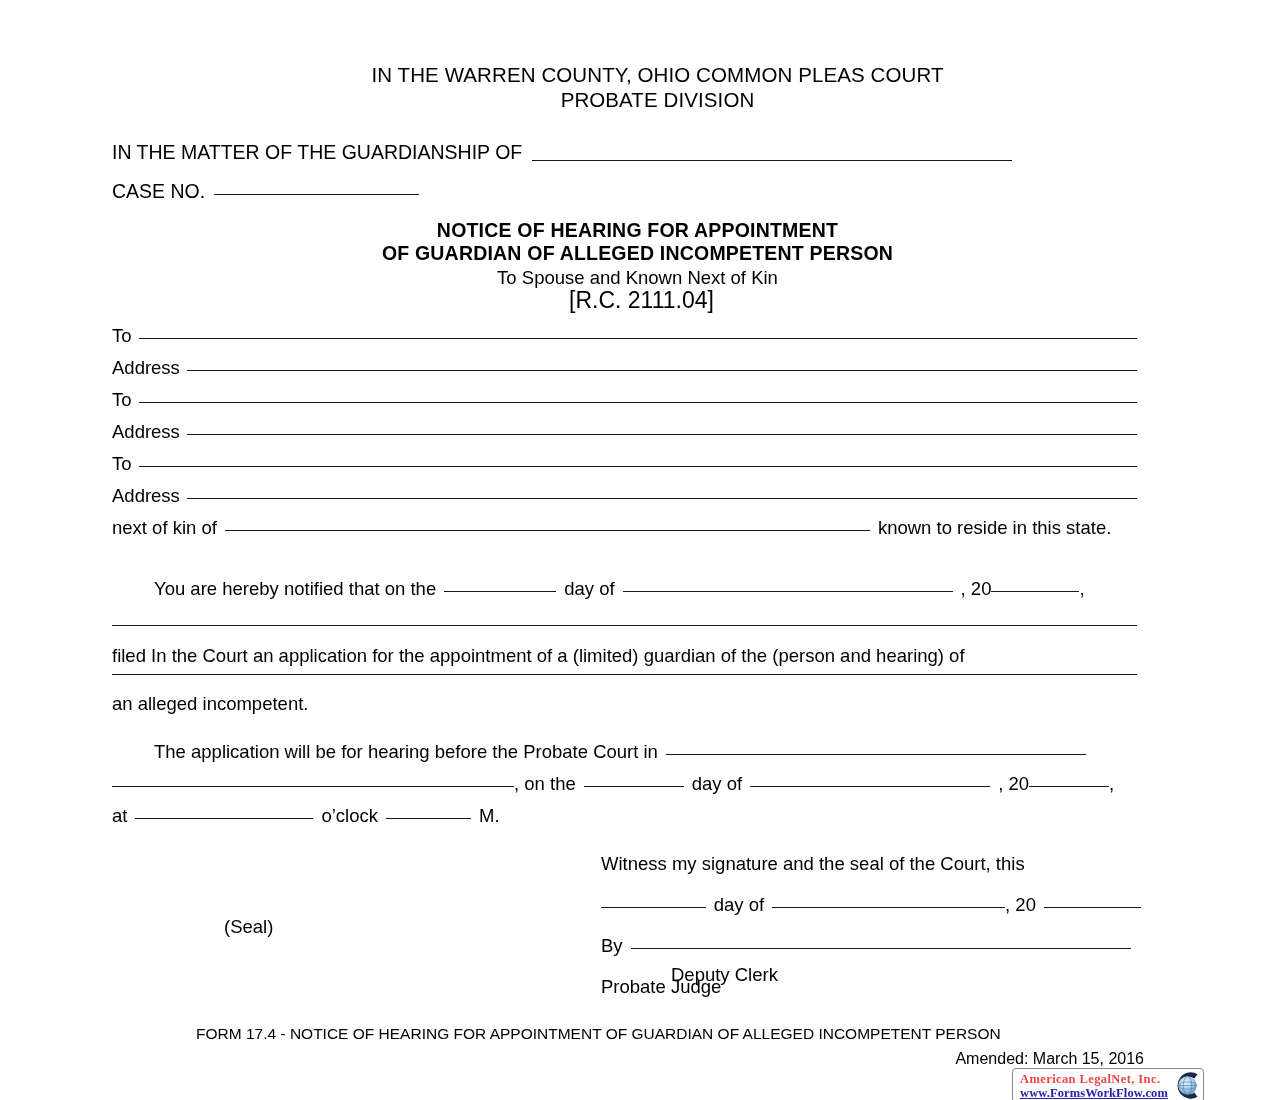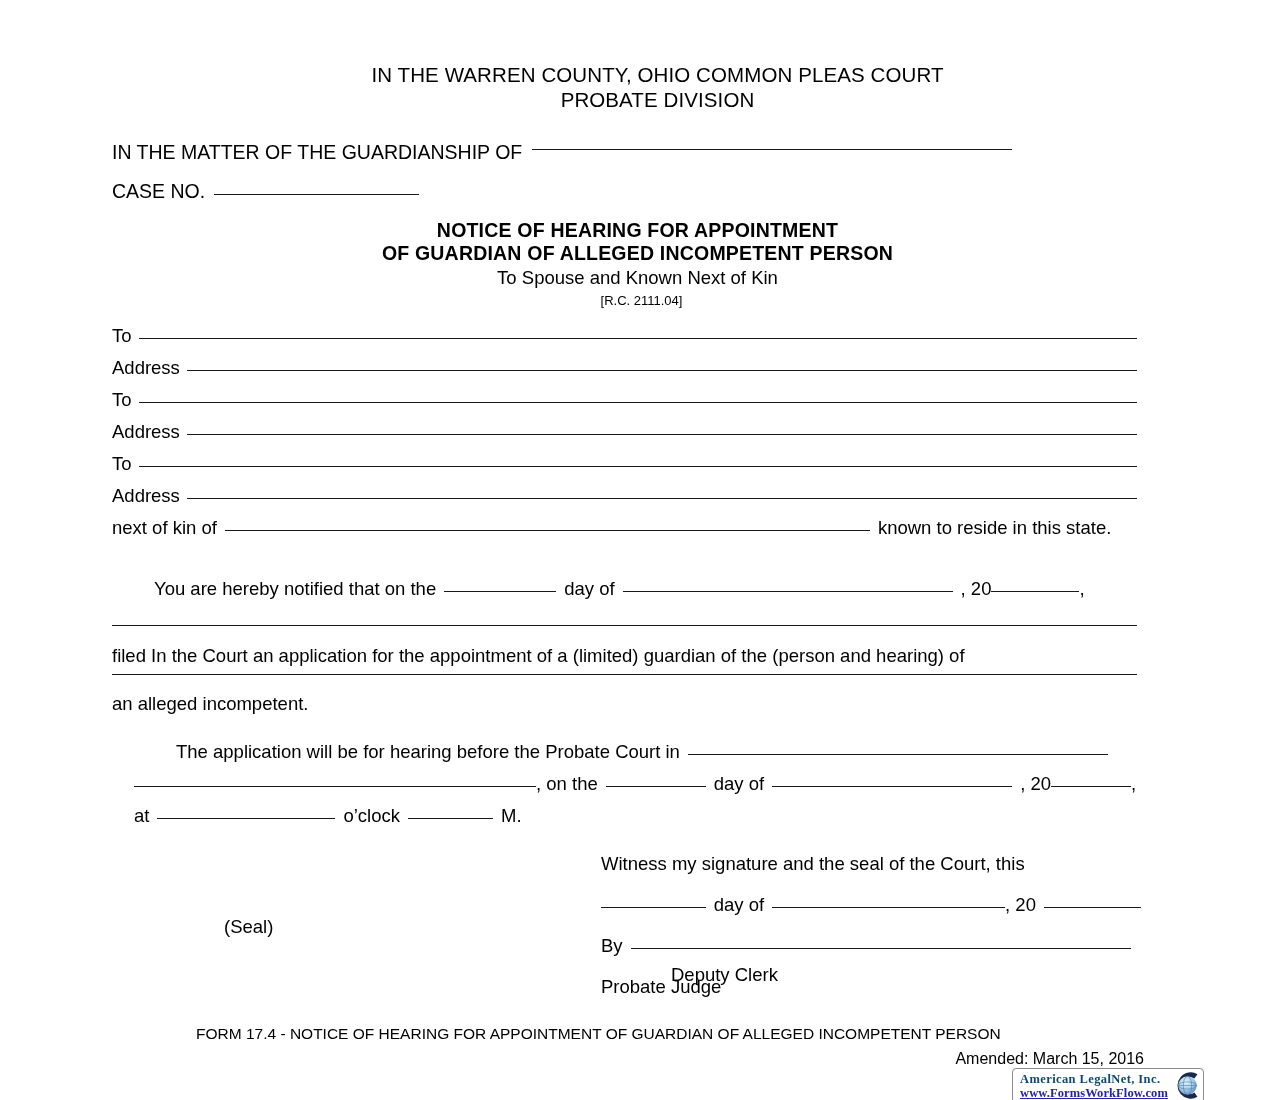--- a/index.html
+++ b/index.html
@@ -33,21 +33,21 @@
   }
   .court-header div { white-space: nowrap; }
 
   
   .matter-row {
     position: absolute;
     left: 112px;
     top: 141px;
     font-size: 19.5px;
     display: flex;
-    align-items: center;
+    align-items: flex-end;
     white-space: nowrap;
   }
   .case-row {
     position: absolute;
     left: 112px;
     top: 180px;
     font-size: 19.5px;
     display: flex;
     align-items: baseline;
     white-space: nowrap;
@@ -75,21 +75,21 @@
     font-weight: bold;
     line-height: 23px;
     letter-spacing: 0.2px;
   }
   .title-block .t-sub {
     font-size: 18.5px;
     line-height: 23px;
     margin-top: 1px;
   }
   .title-block .t-rc {
-    font-size: 13px;
+    font-size: 23px;
     line-height: 23px;
     padding-left: 8px;
   }
 
   
   .addr-block {
     position: absolute;
     left: 112px;
     top: 325px;
     width: 1025px;
@@ -159,21 +159,20 @@
     left: 112px;
     top: 741px;
     width: 1035px;
     font-size: 18.5px;
   }
   .p-hearing .hl {
     display: flex;
     align-items: baseline;
     white-space: nowrap;
     height: 32px;
-    margin-left: 22px;
   }
   .p-hearing .hl.indent { padding-left: 42px; }
 
   
   .sig-block {
     position: absolute;
     left: 601px;
     top: 853px;
     width: 540px;
     font-size: 18.5px;
@@ -231,21 +230,21 @@
   }
   .legal-badge .txts {
     flex: 1 1 auto;
     padding-left: 7px;
     line-height: 14px;
   }
   .badge-company {
     font-family: "Liberation Serif", serif;
     font-size: 12.5px;
     font-weight: bold;
-    color: #0c4a6e;
+    color: #ef4444;
     letter-spacing: 0.4px;
     white-space: nowrap;
   }
   .badge-url {
     font-family: "Liberation Serif", serif;
     font-size: 12.5px;
     font-weight: bold;
     color: #2323b0;
     text-decoration: underline;
     letter-spacing: 0.1px;

